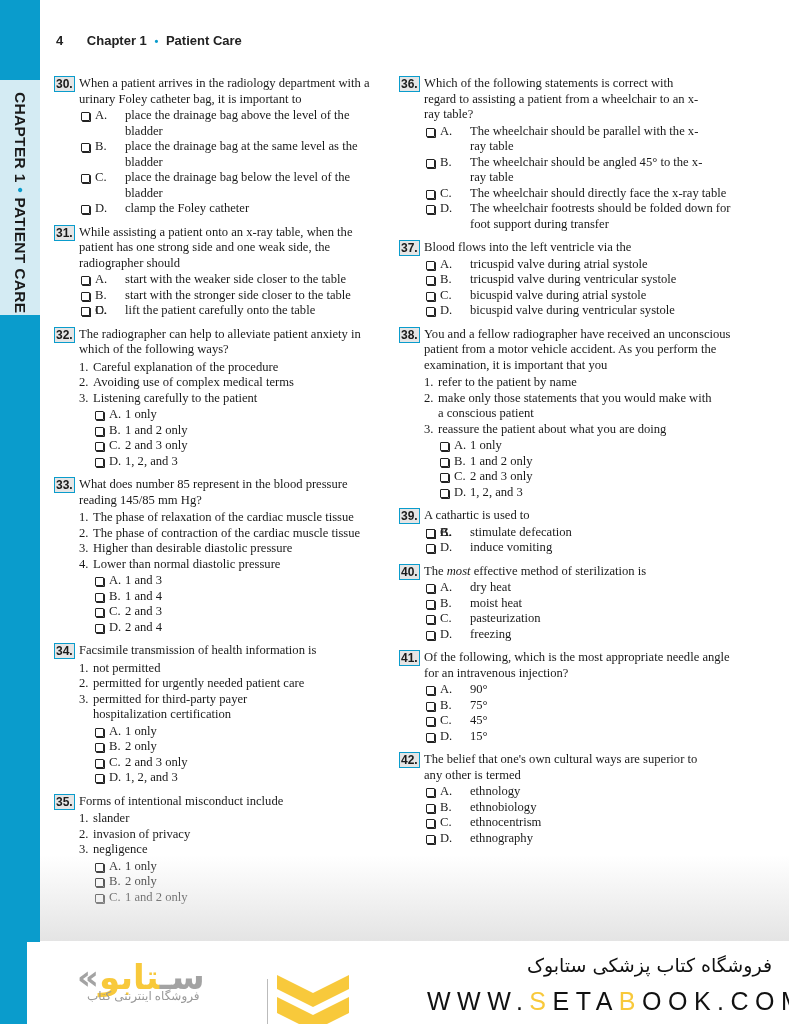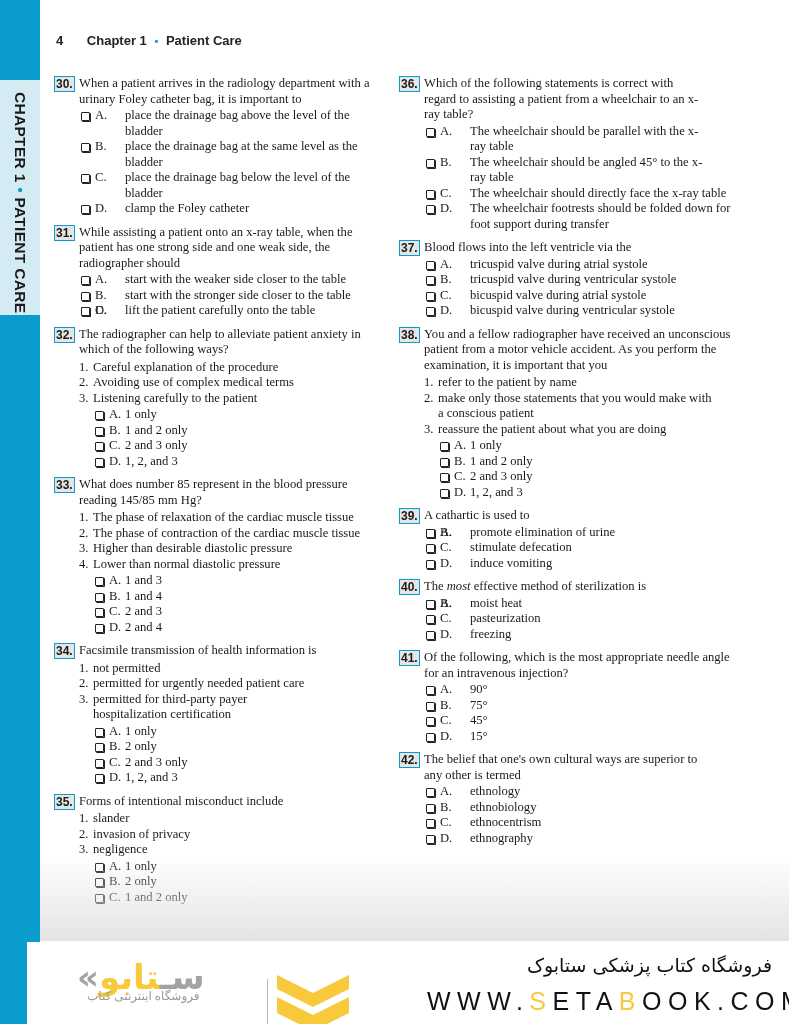--- a/index.html
+++ b/index.html
@@ -248,21 +248,20 @@
     <span class="qnum">39.</span>
     <span class="stem">A cathartic is used to</span>
     <ul class="opts">
       <li>
           <span class="box"></span>
           <span class="letter">A.</span>
         </li>
       <li>
           <span class="box"></span>
           <span class="letter">B.</span>
-          <span style="display:block;padding-left:14px;">promote elimination of urine</span>
         </li>
       <li>
           <span class="box"></span>
           <span class="letter">C.</span>
           <span style="display:block;padding-left:14px;">stimulate defecation</span>
         </li>
       <li>
           <span class="box"></span>
           <span class="letter">D.</span>
           <span style="display:block;padding-left:14px;">induce vomiting</span>
@@ -270,20 +269,21 @@
     </ul>
   </div>
 
   <div class="q">
     <span class="qnum">40.</span>
     <span class="stem"><span>The </span><em>most</em><span> effective method of sterilization is</span></span>
     <ul class="opts">
       <li>
           <span class="box"></span>
           <span class="letter">A.</span>
+          <span style="display:block;padding-left:14px;">dry heat</span>
         </li>
       <li>
           <span class="box"></span>
           <span class="letter">B.</span>
           <span style="display:block;padding-left:14px;">moist heat</span>
         </li>
       <li>
           <span class="box"></span>
           <span class="letter">C.</span>
           <span style="display:block;padding-left:14px;">pasteurization</span>

